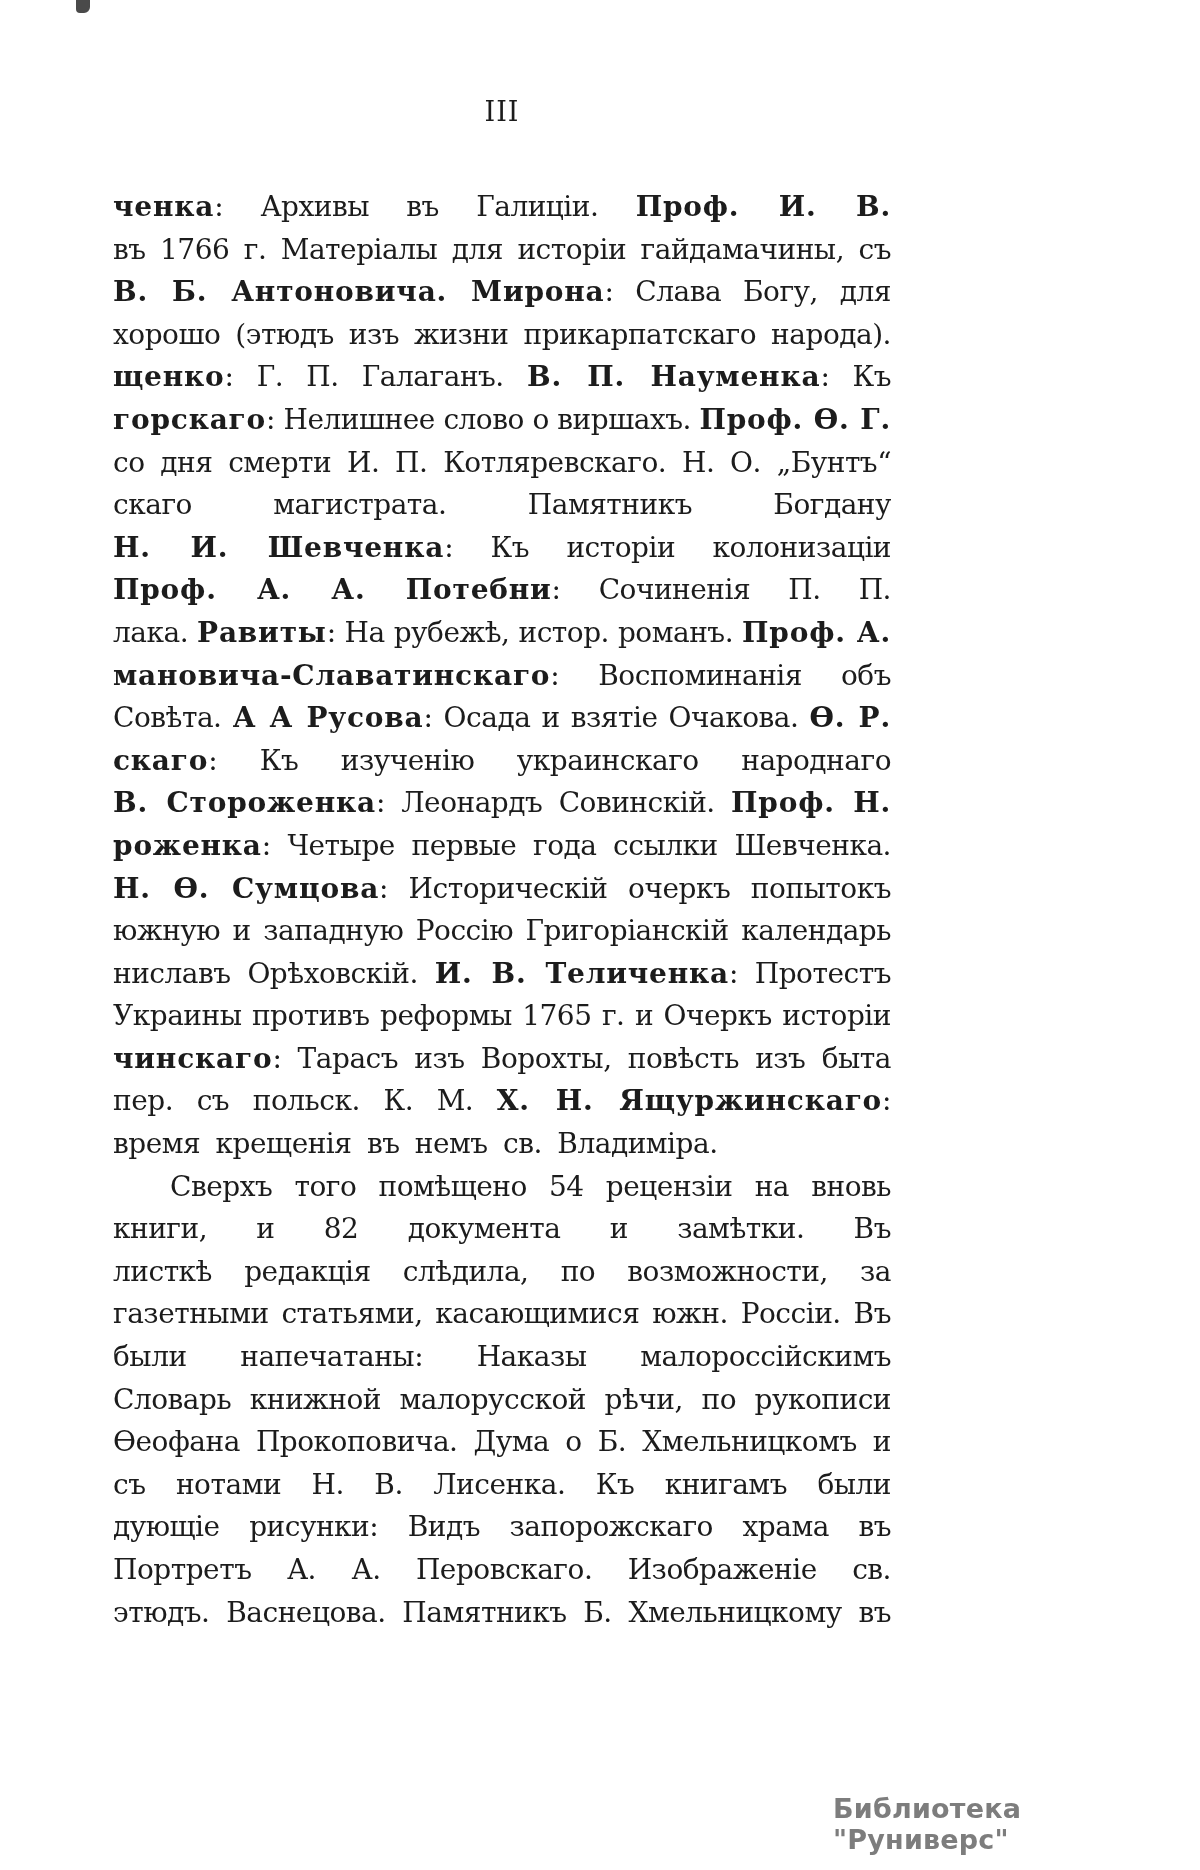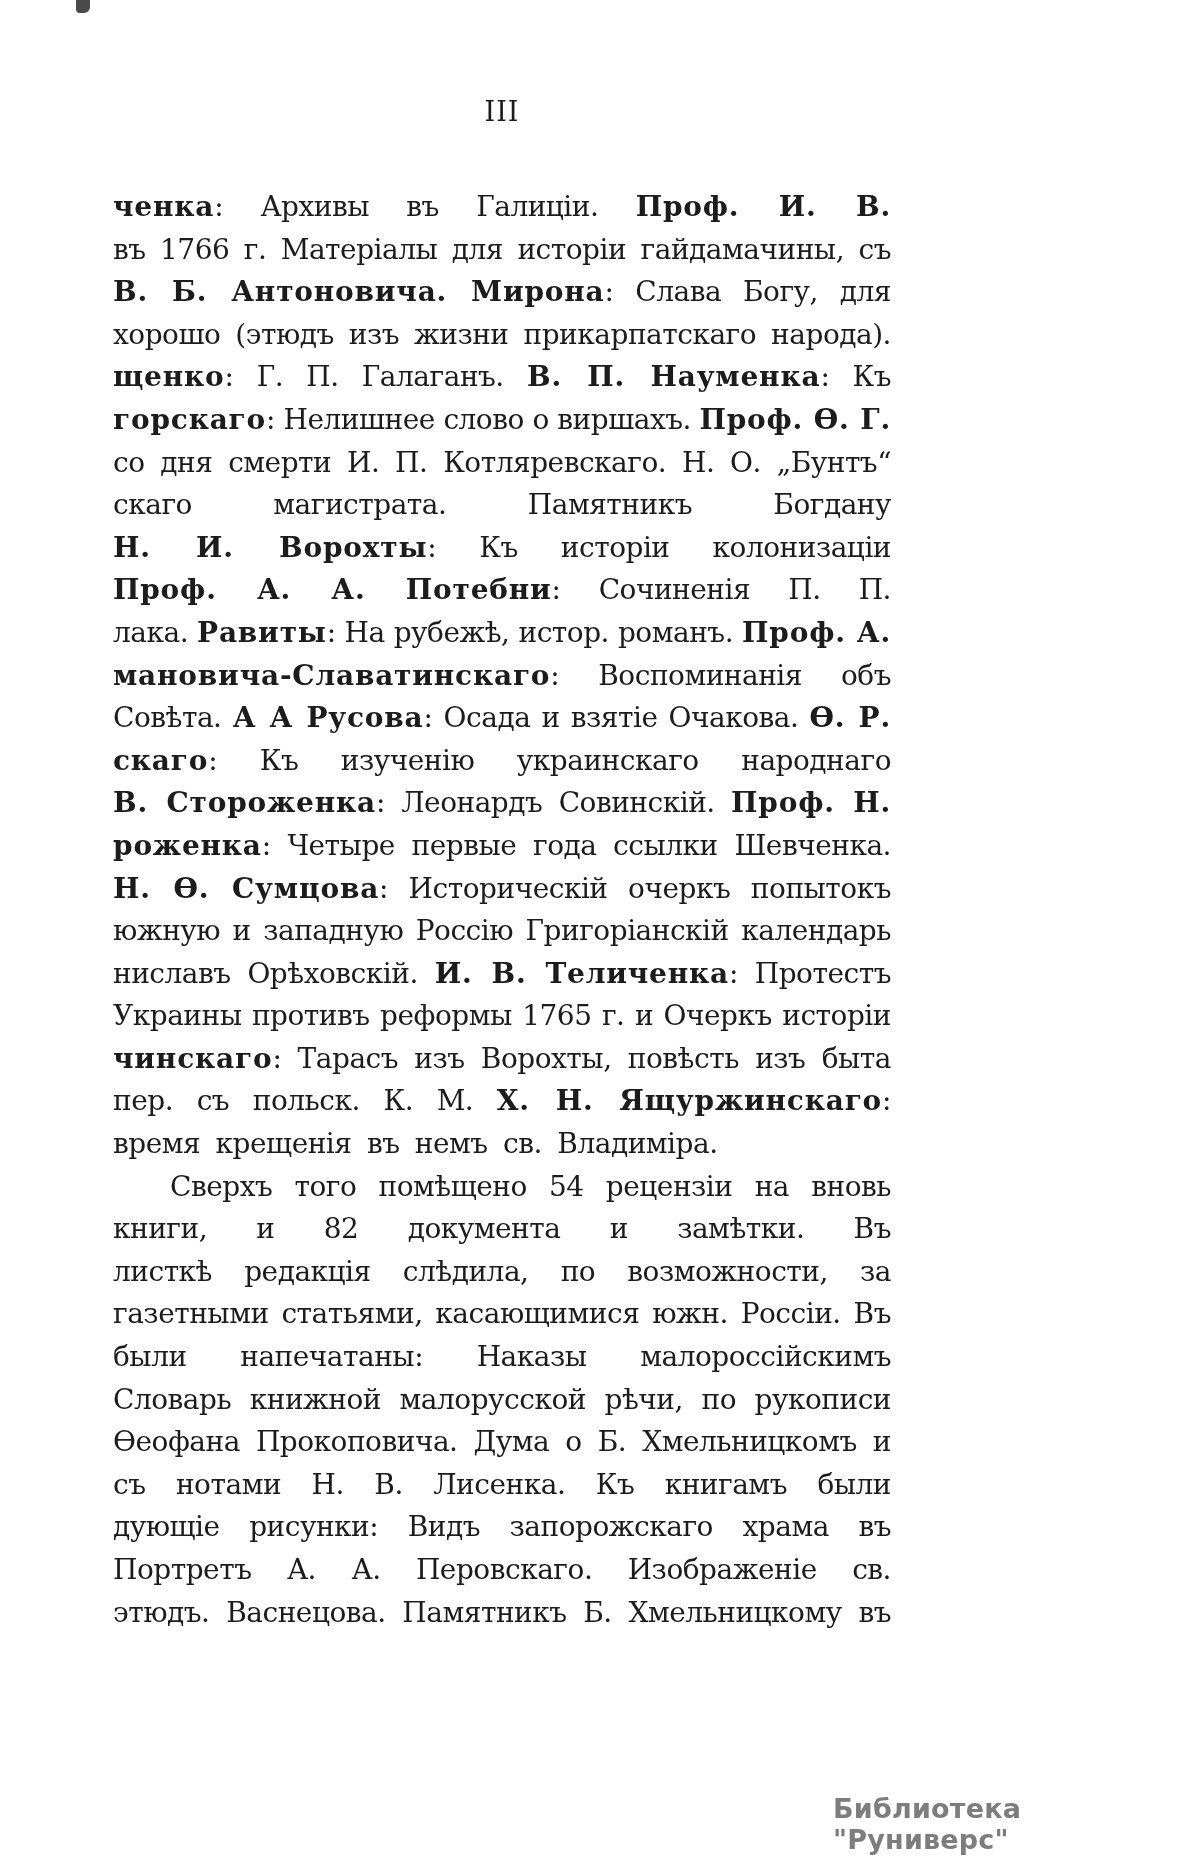--- a/index.html
+++ b/index.html
@@ -72,21 +72,21 @@
   <div class="page-number">III</div>
   <div class="text-block">
       <div class="line"><span class="bold">ченка</span><span class="reg">: Архивы въ Галиціи. </span><span class="bold">Проф. И. В. Лучицкаго</span><span class="reg">: Кіевъ</span></div>
       <div class="line"><span class="reg">въ 1766 г. Матеріалы для исторіи гайдамачины, съ пред. </span></div>
       <div class="line"><span class="bold">В. Б. Антоновича. Мирона</span><span class="reg">: Слава Богу, для начала и это</span></div>
       <div class="line"><span class="reg">хорошо (этюдъ изъ жизни прикарпатскаго народа). </span></div>
       <div class="line"><span class="bold">щенко</span><span class="reg">: Г. П. Галаганъ. </span><span class="bold">В. П. Науменка</span><span class="reg">: Къ литературѣ</span></div>
       <div class="line"><span class="bold">горскаго</span><span class="reg">: Нелишнее слово о виршахъ. </span><span class="bold">Проф. Ѳ. Г. Ми-</span></div>
       <div class="line"><span class="reg">со дня смерти И. П. Котляревскаго. Н. О. „Бунтъ“ сквир-</span></div>
       <div class="line"><span class="reg">скаго магистрата. Памятникъ Богдану Хмельницкому. </span><span class="bold">Проф.</span></div>
-      <div class="line"><span class="bold">Н. И. Ворохты</span><span class="reg">: Къ исторіи колонизаціи слободской Украины.</span></div>
+      <div class="line"><span class="bold">Н. И. Шевченка</span><span class="reg">: Къ исторіи колонизаціи слободской Украины.</span></div>
       <div class="line"><span class="bold">Проф. А. А. Потебни</span><span class="reg">: Сочиненія П. П. Артемовскаго-Гу-</span></div>
       <div class="line"><span class="reg">лака. </span><span class="bold">Равиты</span><span class="reg">: На рубежѣ, истор. романъ. </span><span class="bold">Проф. А. В. Ро-</span></div>
       <div class="line"><span class="bold">мановича-Славатинскаго</span><span class="reg">: Воспоминанія объ Архивѣ Госуд.</span></div>
       <div class="line"><span class="reg">Совѣта. </span><span class="bold">А А Русова</span><span class="reg">: Осада и взятіе Очакова. </span><span class="bold">Ѳ. Р. Рыль-</span></div>
       <div class="line"><span class="bold">скаго</span><span class="reg">: Къ изученію украинскаго народнаго міровоззрѣнія. </span><span class="bold">А.</span></div>
       <div class="line"><span class="bold">В. Стороженка</span><span class="reg">: Леонардъ Совинскій. </span><span class="bold">Проф. Н. И. Сто-</span></div>
       <div class="line"><span class="bold">роженка</span><span class="reg">: Четыре первые года ссылки Шевченка. </span><span class="bold">Проф.</span></div>
       <div class="line"><span class="bold">Н. Ѳ. Сумцова</span><span class="reg">: Историческій очеркъ попытокъ ввести въ</span></div>
       <div class="line"><span class="reg">южную и западную Россію Григоріанскій календарь и Ста-</span></div>
       <div class="line"><span class="reg">ниславъ Орѣховскій. </span><span class="bold">И. В. Теличенка</span><span class="reg">: Протестъ слободской</span></div>

